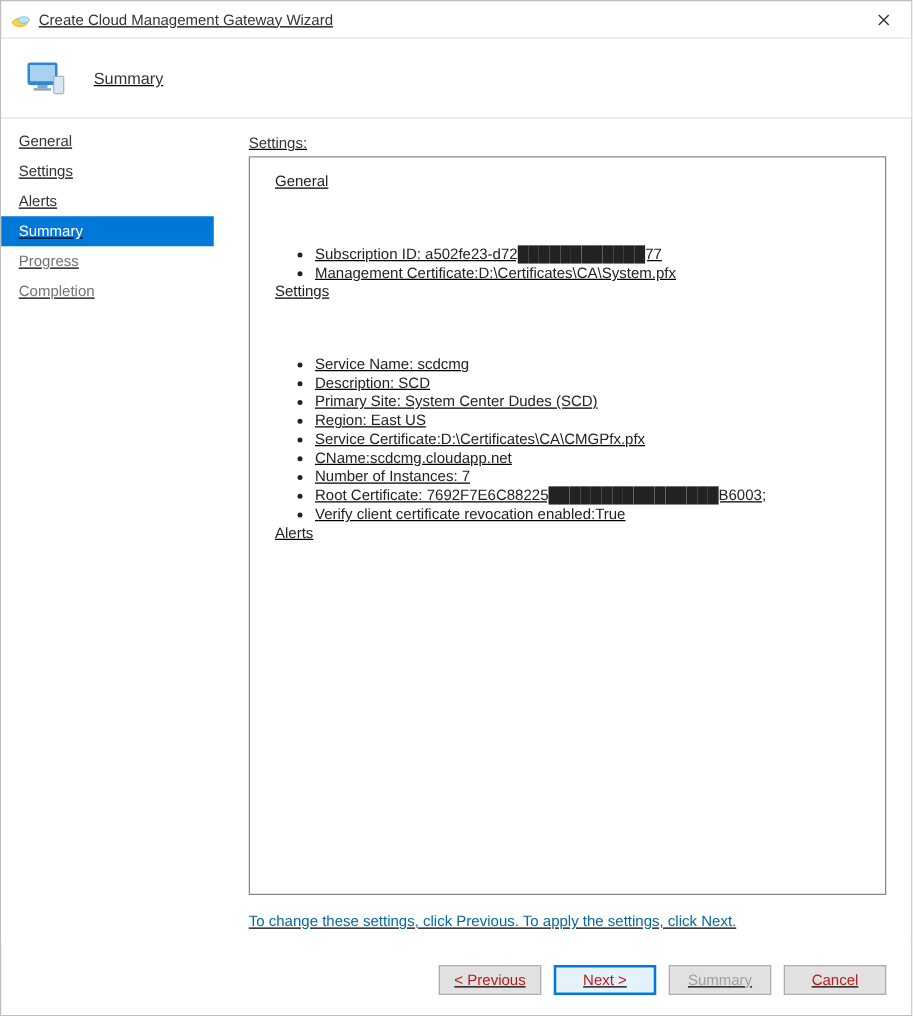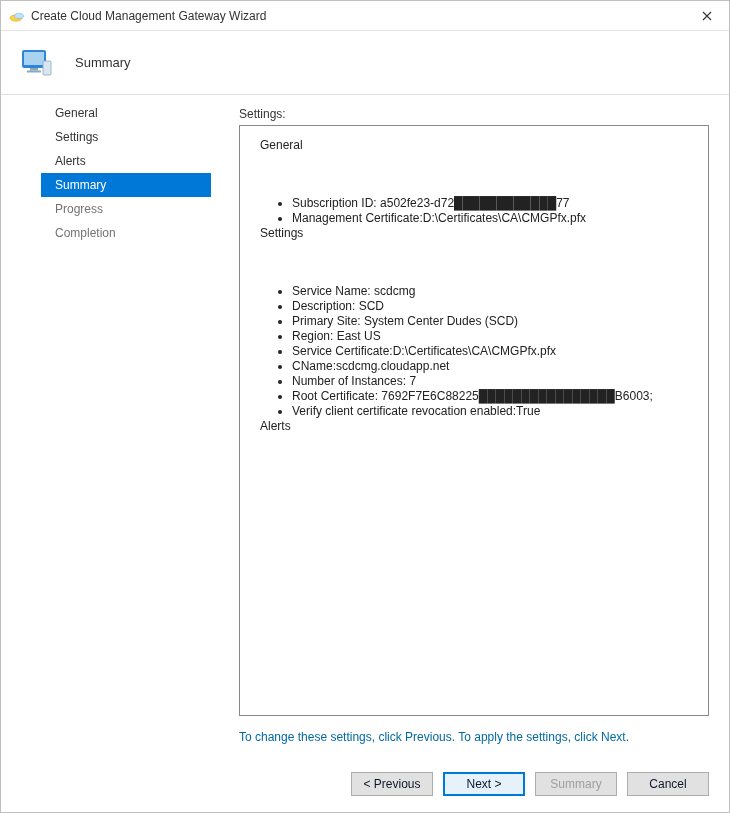--- a/index.html
+++ b/index.html
@@ -14,20 +14,21 @@
       height: 813px;
       overflow: hidden;
     }
     .window {
       width: 730px;
       height: 813px;
       border: 1px solid #bfbfbf;
       background: #fff;
       display: flex;
       flex-direction: column;
+      text-decoration: underline;
     }
     .titlebar {
       height: 30px;
       display: flex;
       align-items: center;
       padding: 0 8px;
       font-size: 12px;
       color: #333;
       border-bottom: 1px solid #e5e5e5;
       position: relative;
@@ -67,21 +68,20 @@
       margin-right: 20px;
     }
     .header-title {
       font-size: 13px;
       color: #333;
     }
     .body-area {
       flex: 1;
       display: flex;
       min-height: 0;
-      padding-left: 40px;
     }
     .nav {
       width: 170px;
       background: #fff;
       padding-top: 6px;
     }
     .nav-item {
       font-size: 12px;
       color: #333;
       padding: 4px 14px;
@@ -148,21 +148,21 @@
       padding: 0 20px;
       gap: 10px;
       border-top: 1px solid #fff;
     }
     .btn {
       width: 82px;
       height: 24px;
       font-size: 12px;
       background: #e1e1e1;
       border: 1px solid #adadad;
-      color: #0f172a;
+      color: #b91c1c;
       cursor: pointer;
     }
     .btn:disabled {
       color: #a0a0a0;
       cursor: default;
     }
     .btn.primary {
       background: #e5f1fb;
       border: 2px solid #0078d7;
       height: 24px;
@@ -212,21 +212,21 @@
       <div class="nav-item dim">Completion</div>
     </div>
 
     <div class="content">
       <div class="details-label">Settings:</div>
 
       <div class="details-box">
         <div class="sec-title">General</div>
         <ul>
           <li>Subscription ID: a502fe23-d72████████████77</li>
-          <li>Management Certificate:D:\Certificates\CA\CMGPfx.pfx</li>
+          <li>Management Certificate:D:\Certificates\CA\System.pfx</li>
         </ul>
         <div class="sec-title">Settings</div>
         <ul>
           <li>Service Name: scdcmg</li>
           <li>Description: SCD</li>
           <li>Primary Site: System Center Dudes (SCD)</li>
           <li>Region: East US</li>
           <li>Service Certificate:D:\Certificates\CA\CMGPfx.pfx</li>
           <li>CName:scdcmg.cloudapp.net</li>
           <li>Number of Instances: 7</li>

